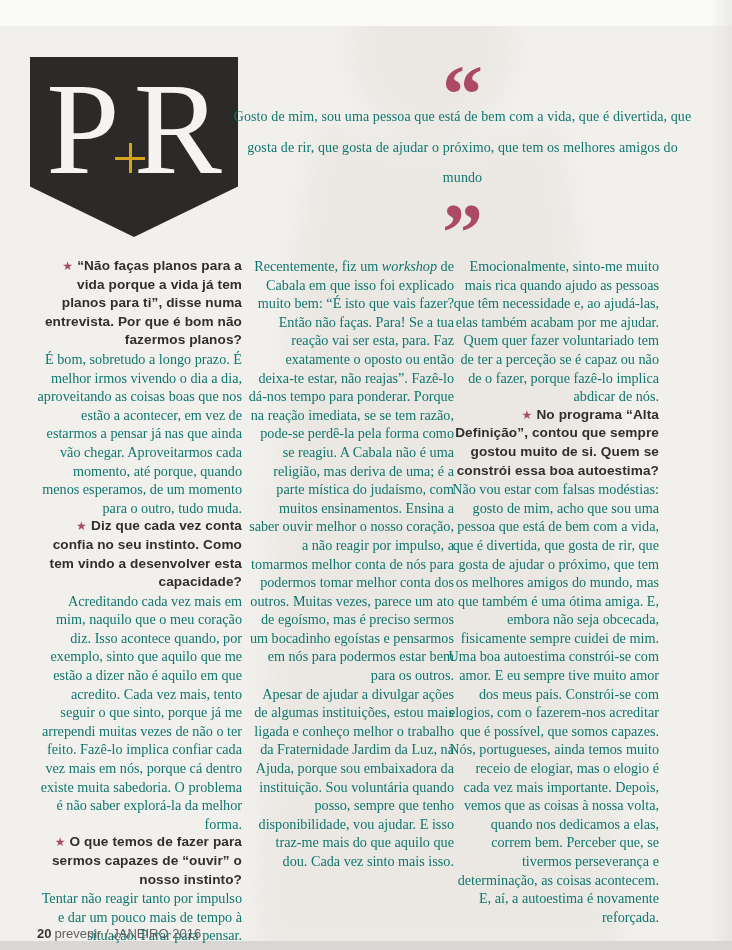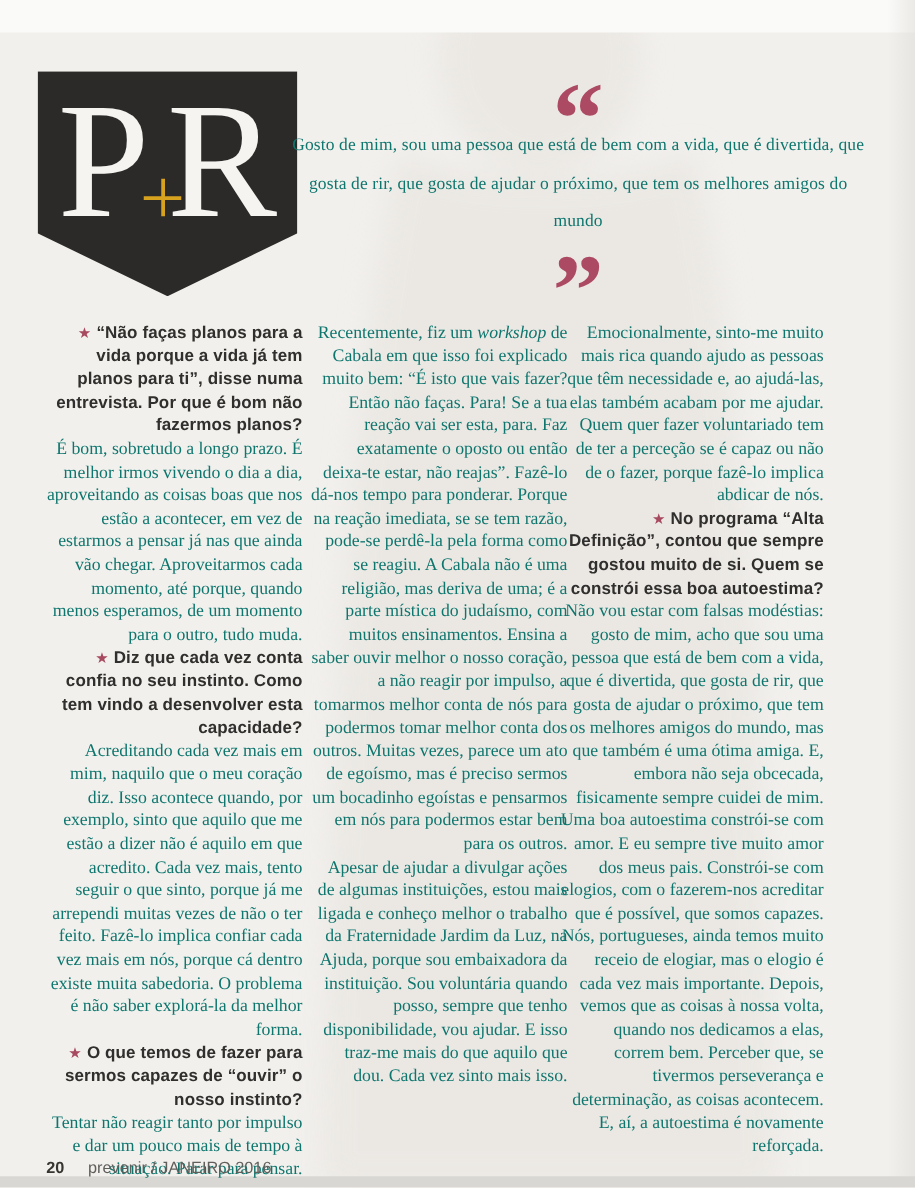--- a/index.html
+++ b/index.html
@@ -59,21 +59,21 @@
     font-family:"Liberation Serif", serif;
     font-size:14.2px; line-height:18.6px; color:#0f766e;
   }
   .star { color:#a84a5f; font-size:12px; padding-right:4px; font-family:"DejaVu Sans", sans-serif; }
   .ital { font-style:italic; }
 
   
   .footer {
     position:absolute; left:37px; top:926px;
     font-family:"Liberation Sans", sans-serif; font-size:13px; color:#615f5c;
-    display:flex; align-items:baseline; gap:19px;
+    display:flex; align-items:baseline; gap:3px;
   }
   .pagenum { font-weight:700; color:#36352f; }
 </style>
 </head>
 <body>
 
 <svg class="silhouette" viewBox="0 0 732 950">
   <defs>
     <filter id="soft" x="-30%" y="-30%" width="160%" height="160%">
       <feGaussianBlur stdDeviation="12"></feGaussianBlur>

